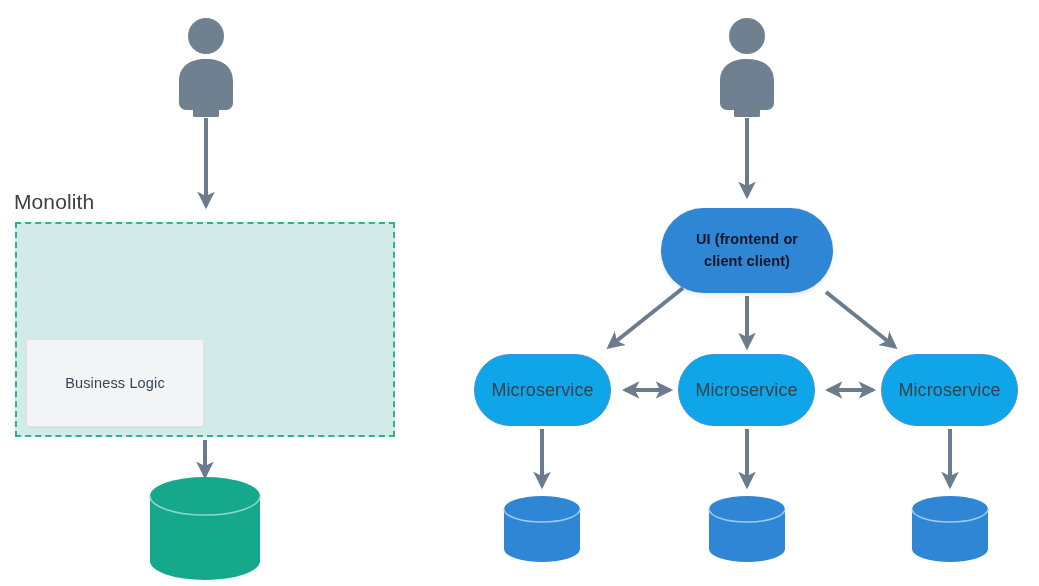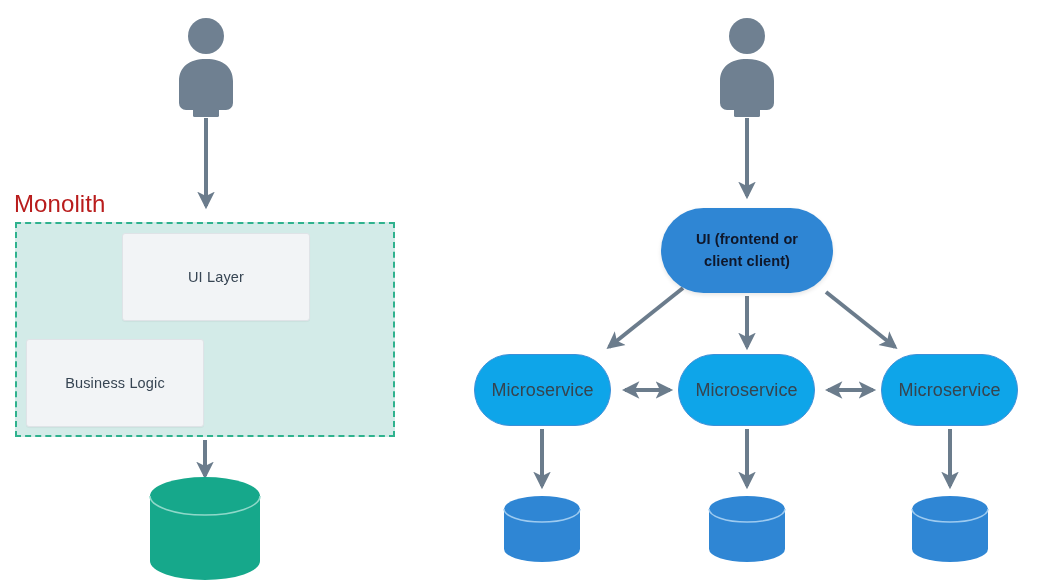--- a/index.html
+++ b/index.html
@@ -24,23 +24,23 @@
     top: 0;
     width: 1039px;
     height: 586px;
   }
 
   
   .monolith-label {
     position: absolute;
     left: 14px;
     top: 190px;
-    font-size: 24px;
+    font-size: 21px;
     font-weight: 400;
-    color: #b91c1c;
+    color: #404040;
     letter-spacing: 0.1px;
     white-space: nowrap;
   }
   .monolith-box {
     position: absolute;
     left: 15px;
     top: 222px;
     width: 380px;
     height: 215px;
     box-sizing: border-box;
@@ -175,21 +175,20 @@
       <path d="M912,509 v40 a38,13 0 0 0 76,0 v-40 Z" fill="#2f86d4"></path>
       <ellipse cx="950" cy="509" rx="38" ry="13" fill="#2f86d4"></ellipse>
       <path d="M912,509 a38,13 0 0 0 76,0" fill="none" stroke="#9ecbf0" stroke-width="1.5"></path>
     </g>
   </svg>
 
   <div class="monolith-label">Monolith</div>
 
   <div class="monolith-box"></div>
 
-  <div class="layer-box ui-layer-box">UI Layer</div>
   <div class="layer-box biz-layer-box">Business Logic</div>
 
   <div class="pill ui-pill">
     <div>
       <span>UI (frontend or</span><br>
       <span>client client)</span>
     </div>
   </div>
 
   <div class="pill ms-pill ms-pill-0">Microservice</div>

